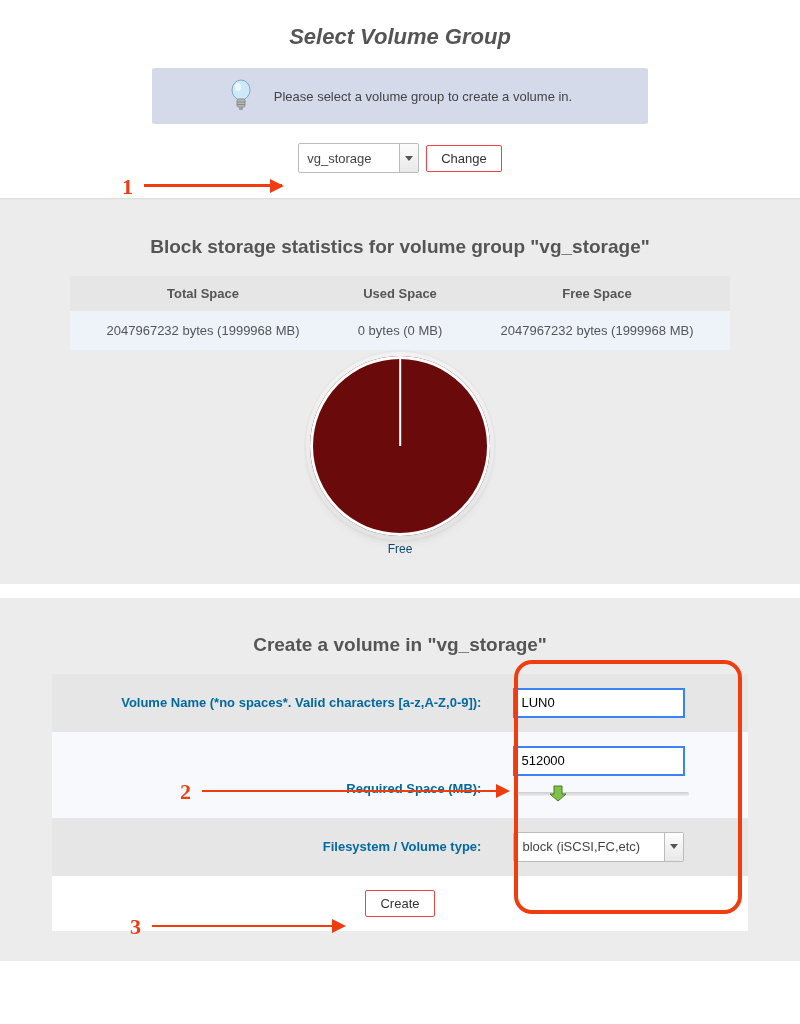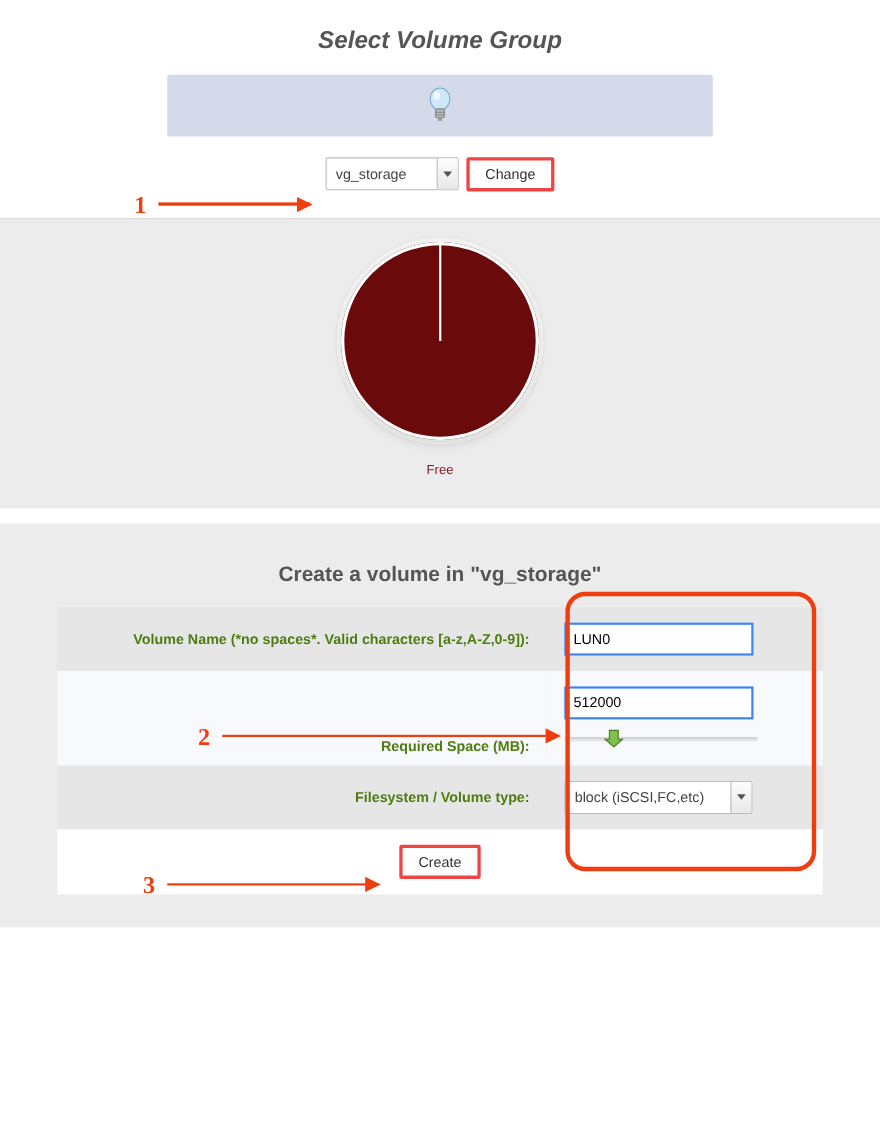--- a/index.html
+++ b/index.html
@@ -20,44 +20,44 @@
   h2{font-size:19px;font-weight:bold;color:#555;text-align:center;margin:22px 0 18px 0;}
 
   .hint-box{display:flex;align-items:center;justify-content:center;gap:20px;background:#d5daeb;border-radius:2px;width:496px;height:56px;margin:0 auto;}
   .bulb{width:26px;height:34px;}
 
   .select-row{margin:18px auto 24px auto;display:flex;align-items:center;justify-content:center;gap:7px;height:32px;}
   .combo{display:inline-flex;align-items:stretch;border:1px solid #bbb;border-radius:2px;background:#fff;height:28px;}
   .combo .val{padding:4px 10px 4px 8px;font-size:13px;min-width:82px;display:flex;align-items:center;}
   .combo .drop{width:18px;border-left:1px solid #bbb;display:flex;align-items:center;justify-content:center;background:linear-gradient(#fdfdfd,#e8e8e8);}
   .caret{width:0;height:0;border-left:4px solid transparent;border-right:4px solid transparent;border-top:5px solid #555;}
-  .btn{background:#fff;border:3px solid #ef4444;border-radius:2px;padding:5px 14px;font-size:13px;color:#333;cursor:pointer;}
+  .btn{background:#fff;border:1px solid #ef4444;border-radius:2px;padding:5px 14px;font-size:13px;color:#333;cursor:pointer;}
   .divider{height:2px;background:linear-gradient(#d8d8d8,#eee);margin:0;}
 
   .section-grey{background:var(--grey-bg);padding:14px 26px 26px 26px;}
 
   .stats{margin:0 auto;width:660px;border-collapse:collapse;}
   .stats th{background:var(--header-grey);font-weight:bold;color:#555;padding:10px 8px;font-size:13px;}
   .stats td{background:var(--pale-blue);padding:12px 8px;text-align:center;color:#555;font-size:13px;}
 
   .watermark{text-align:center;font-size:25px;color:var(--pink-water);letter-spacing:0.5px;margin:14px 0 0 0;font-family:Georgia,"Times New Roman",serif;}
 
   .pie-wrap{text-align:center;margin-top:6px;}
   .pie{width:180px;height:180px;border-radius:50%;margin:0 auto 4px auto;position:relative;
        background:var(--pie);
        box-shadow:0 0 0 3px #fff inset,0 6px 10px rgba(0,0,0,0.08),0 0 0 4px #f2f2f2,0 0 0 6px rgba(0,0,0,0.02);
   }
   .pie::after{content:"";position:absolute;left:50%;top:2px;width:1.6px;height:88px;background:#fff;transform:translateX(-50%);}
-  .pie-label{color:#7f1d1d;font-size:12px;line-height:1.3;margin-top:20px;}
+  .pie-label{color:#0c4a6e;font-size:12px;line-height:1.3;margin-top:6px;}
 
   .form-table{width:696px;margin:18px auto 0 auto;border-collapse:collapse;position:relative;}
   .form-table tr td{padding:14px 16px;}
   .form-table tr:nth-child(odd) td{background:var(--header-grey);}
   .form-table tr:nth-child(even) td{background:var(--row-alt);}
-  .form-table td.label{font-weight:bold;color:#4d7c0f;text-align:right;width:64%;}
+  .form-table td.label{font-weight:bold;color:#0369a1;text-align:right;width:64%;}
   .form-table td.input{text-align:left;width:36%;}
   .txt{width:156px;height:22px;border:2px solid #3b82f6;padding:2px 6px;font-size:13px;font-family:inherit;}
 
   .slider-wrap{position:relative;width:176px;height:20px;margin-top:8px;}
   .slider-track{position:absolute;left:0;right:0;top:8px;height:4px;background:linear-gradient(#ccc,#eee);border-radius:2px;}
   .slider-knob{position:absolute;top:0;width:18px;height:18px;left:36px;}
 
   .combo.wide .val{min-width:132px;}
 
   .create-row td{background:#fff!important;text-align:center;padding-top:14px;}
@@ -77,58 +77,74 @@
 
   <div class="hint-box">
     <svg class="bulb" viewBox="0 0 26 34">
       <ellipse cx="13" cy="11" rx="9" ry="10" fill="#cfe8f8" stroke="#7aa9c4" stroke-width="1"></ellipse>
       <ellipse cx="10" cy="8" rx="3" ry="4" fill="#fff" opacity="0.7"></ellipse>
       <rect x="9" y="20" width="8" height="8" rx="1.5" fill="#b7b7b7" stroke="#8a8a8a"></rect>
       <line x1="9" y1="23" x2="17" y2="23" stroke="#8a8a8a"></line>
       <line x1="9" y1="25.5" x2="17" y2="25.5" stroke="#8a8a8a"></line>
       <rect x="11" y="28" width="4" height="3" rx="1" fill="#9e9e9e"></rect>
     </svg>
+    <span>Please select a volume group to create a volume in.</span>
   </div>
 
   <div class="select-row">
     <div class="combo">
       <div class="val">vg_storage</div>
       <div class="drop">
           <span class="caret"></span>
         </div>
     </div>
     <button class="btn">Change</button>
   </div>
 
   <div class="ann-num" style="left:122px;top:150px;">1</div>
   <div class="ann-arrow" style="left:144px;top:160px;width:138px;"></div>
 
   <div class="divider"></div>
 
   <div class="section-grey">
+    <h2>Block storage statistics for volume group "vg_storage"</h2>
 
+    <table class="stats">
+      <tbody>
+          <tr>
+        <th>Total Space</th>
+        <th>Used Space</th>
+        <th>Free Space</th>
+      </tr>
+      <tr>
+        <td>2047967232 bytes (1999968 MB)</td>
+        <td>0 bytes (0 MB)</td>
+        <td>2047967232 bytes (1999968 MB)</td>
+      </tr>
+    </tbody>
+      </table>
 
 
     <div class="pie-wrap">
       <div class="pie"></div>
       <div class="pie-label">Free</div>
     </div>
   </div>
 
   <div class="section-grey" style="margin-top:14px;padding-bottom:30px;position:relative;">
     <h2>Create a volume in "vg_storage"</h2>
 
     <table class="form-table">
       <tbody>
           <tr>
         <td class="label">Volume Name (*no spaces*. Valid characters [a-z,A-Z,0-9]):</td>
         <td class="input"><input class="txt" value="LUN0" style=""></td>
       </tr>
       <tr>
-        <td class="label" style="vertical-align:bottom;padding-bottom:10px;">Required Space (MB):</td>
+        <td class="label" style="vertical-align:bottom;padding-bottom:22px;">Required Space (MB):</td>
         <td class="input">
           <input class="txt" value="512000" style="">
           <div class="slider-wrap">
             <div class="slider-track"></div>
             <svg class="slider-knob" viewBox="0 0 18 18">
               <polygon points="9,1 17,8 13,8 13,16 5,16 5,8 1,8" fill="#7fc24a" stroke="#4a7a23" stroke-width="1" transform="rotate(180 9 9)"></polygon>
             </svg>
           </div>
         </td>
       </tr>

